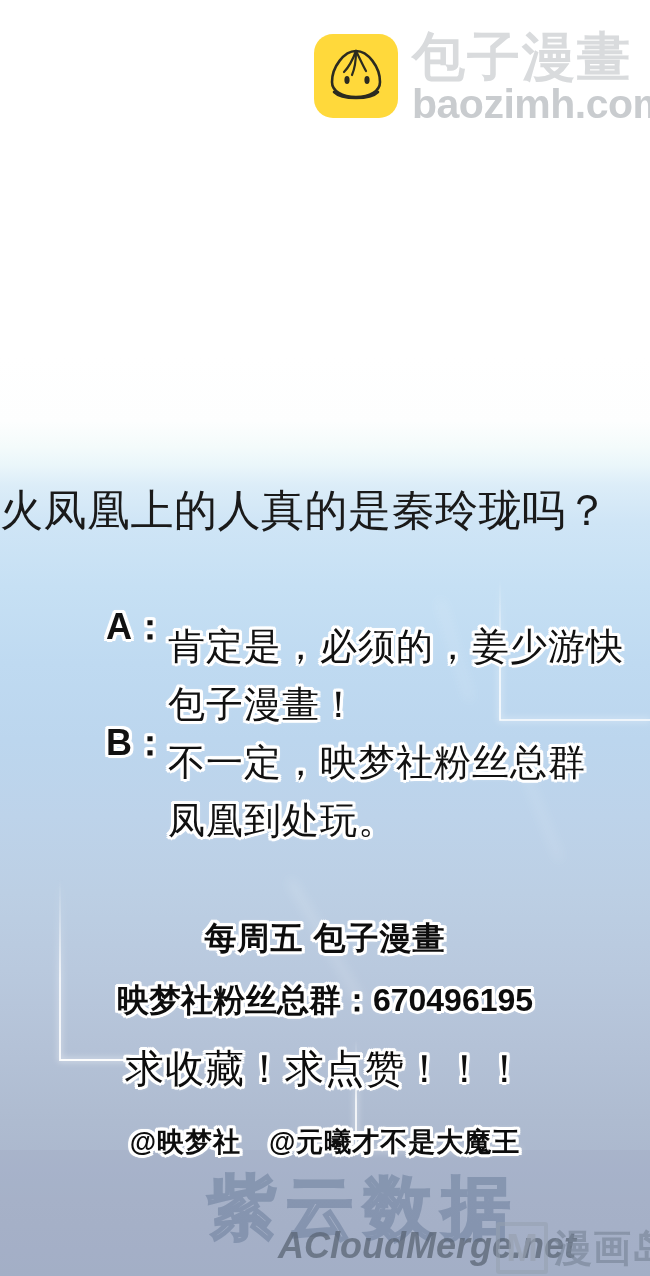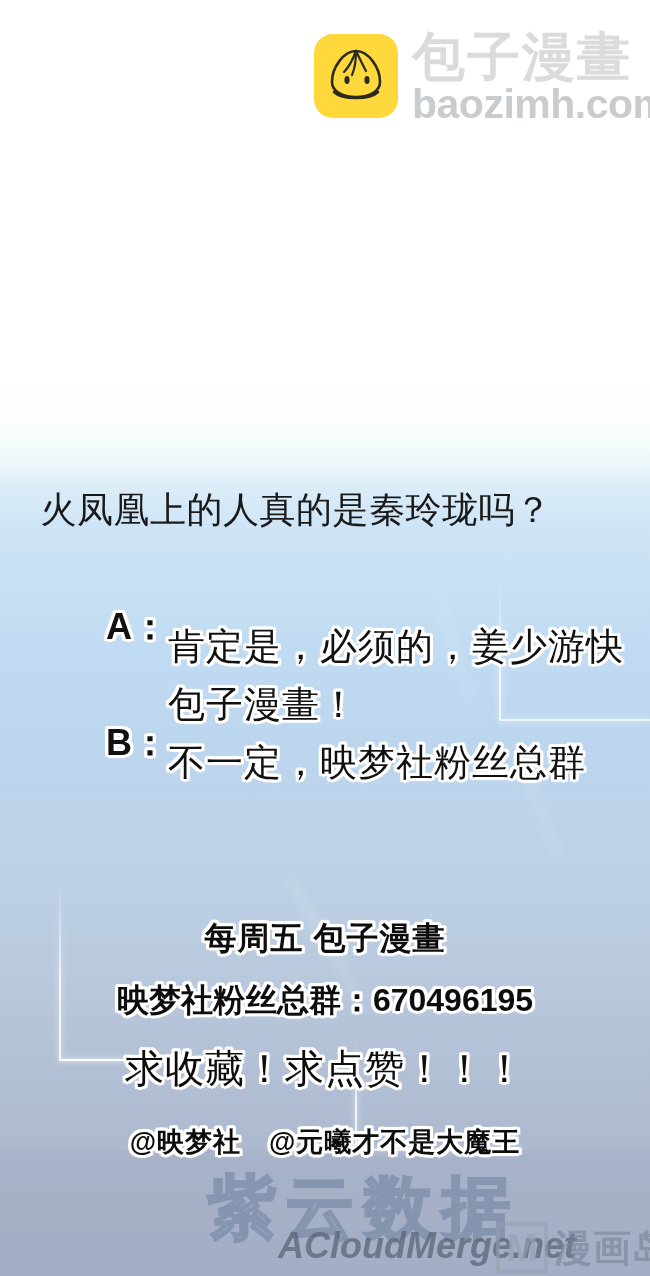--- a/index.html
+++ b/index.html
@@ -86,22 +86,22 @@
     letter-spacing: -0.5px;
     white-space: nowrap;
   }
 
   
   .headline {
     position: absolute;
     left: 0;
     top: 484px;
     width: 592px;
-    text-align: center;
-    font-size: 36px;
+    text-align: left;
+    font-size: 43px;
     line-height: 52px;
     color: #1a1a1a;
     font-weight: 500;
     letter-spacing: 0.5px;
     white-space: nowrap;
   }
 
   
   .options {
     position: absolute;
@@ -353,20 +353,23 @@
       <span class="opt-line stroked">肯定是，必须的，姜少游快</span>
     </div>
     <div class="option-row">
       <span class="opt-line indent stroked">包子漫畫！</span>
     </div>
 
     <div class="option-row">
       <span class="opt-key stroked">B：</span>
       <span class="opt-line stroked">不一定，映梦社粉丝总群</span>
     </div>
+    <div class="option-row">
+      <span class="opt-line indent stroked">凤凰到处玩。</span>
+    </div>
 
   </div>
 
   <div class="foot foot-schedule stroked">每周五  包子漫畫</div>
   <div class="foot foot-group stroked">映梦社粉丝总群：670496195</div>
   <div class="foot foot-cta stroked">求收藏！求点赞！！！</div>
   <div class="foot foot-credit stroked">@映梦社　@元曦才不是大魔王</div>
 
   <div class="wm-big">紫云数据</div>
   <div class="wm-acloud">ACloudMerge.net</div>

